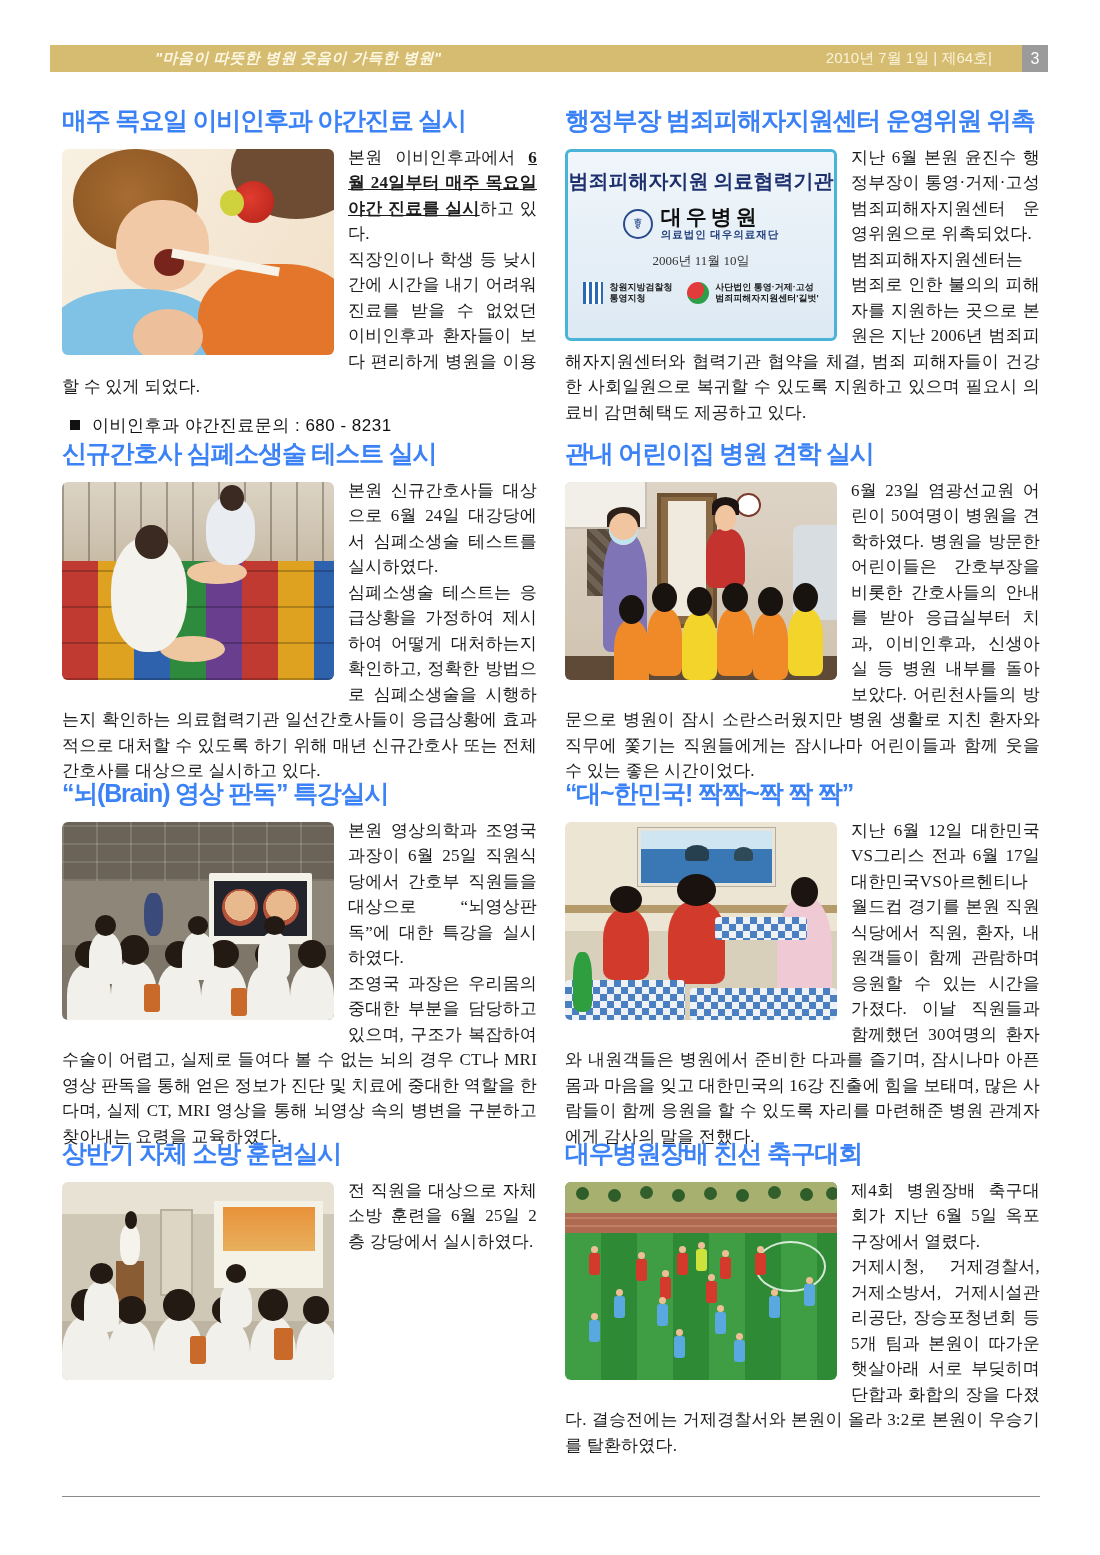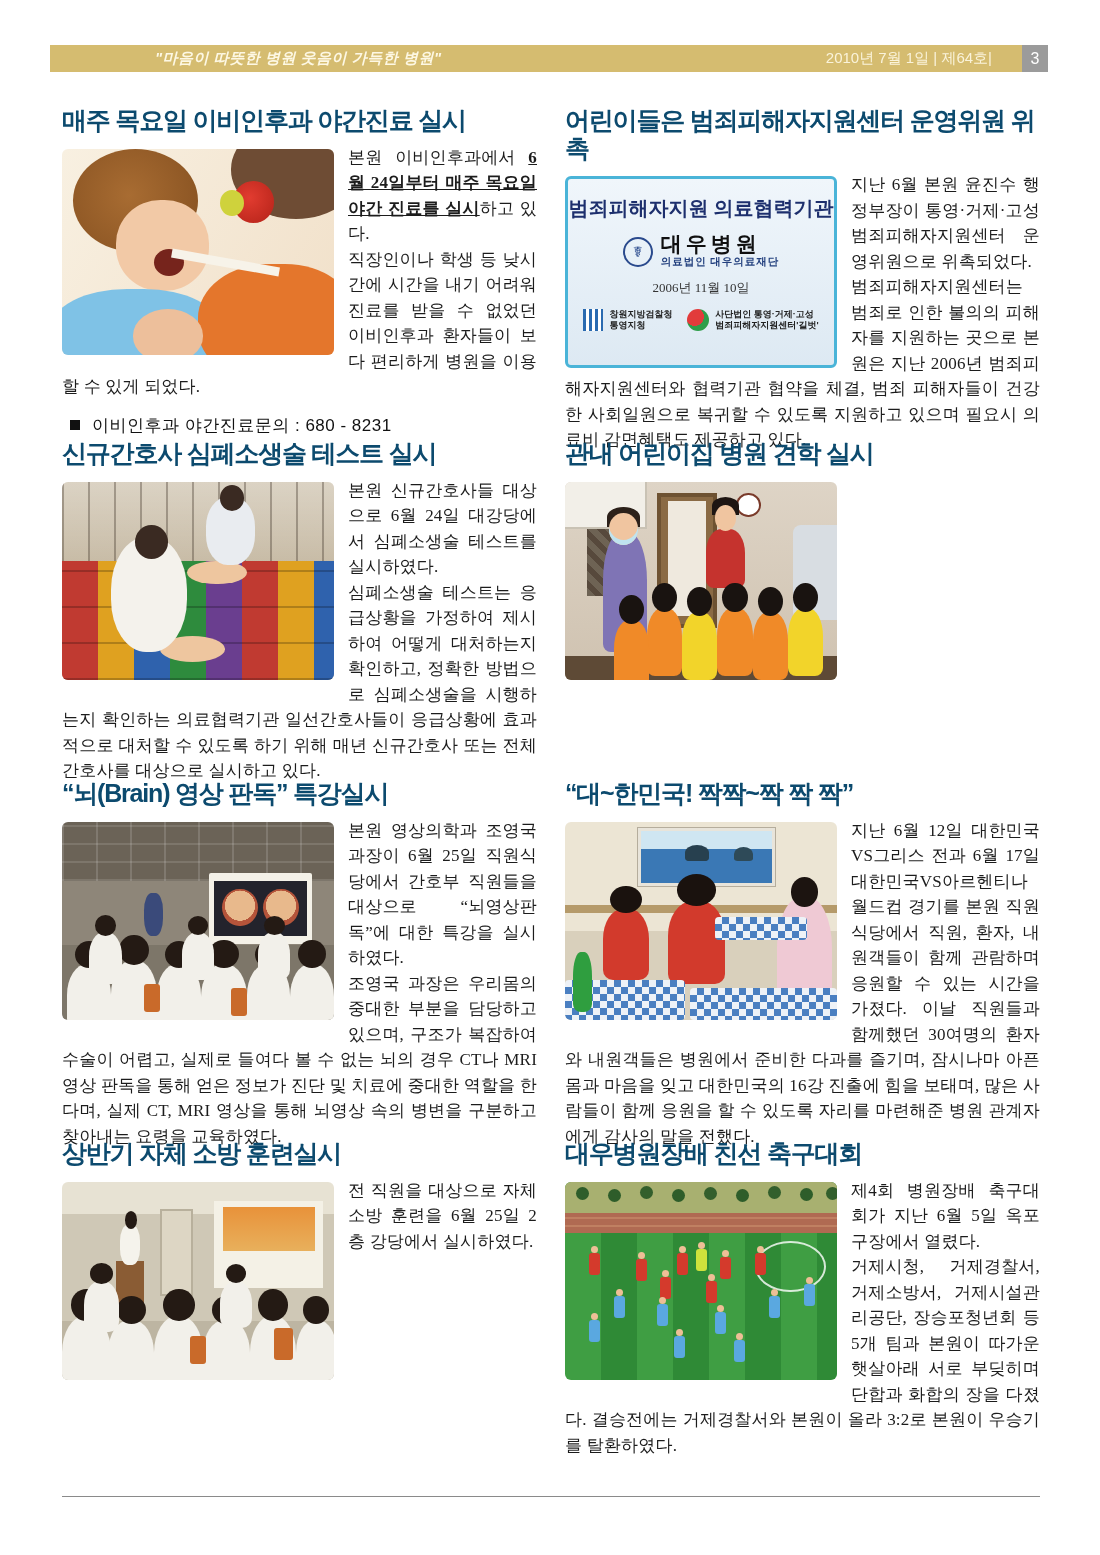--- a/index.html
+++ b/index.html
@@ -12,21 +12,21 @@
       font-family:"Liberation Sans",sans-serif;padding-left:105px;letter-spacing:.5px;}
   .issue{color:#faf3da;font-size:15px;font-family:"Liberation Sans",sans-serif;padding-right:30px;}
   .pagenum{position:absolute;left:1022px;top:45px;width:26px;height:27px;background:#9b9b9b;
       color:#fff;font-size:16px;font-family:"Liberation Sans",sans-serif;
       display:flex;align-items:center;justify-content:center;}
   
   .content{position:absolute;left:62px;top:95px;width:978px;
       display:grid;grid-template-columns:475px 475px;column-gap:28px;
       grid-template-rows:333px 340px 360px auto;}
   h2.atitle{margin:12px 0 10px 0;font-family:"Liberation Sans",sans-serif;
-      font-size:25px;font-weight:700;color:#0c4a6e;letter-spacing:-1.2px;line-height:1.1;}
+      font-size:25px;font-weight:700;color:#3b82f6;letter-spacing:-1.2px;line-height:1.1;}
   .body{margin:0;font-size:17px;color:#1c1c1c;line-height:1.5;text-align:justify;
       word-break:break-all;letter-spacing:.2px;}
   .bu{font-weight:bold;text-decoration:underline;}
   .bullets{clear:both;padding-top:14px;font-family:"Liberation Sans",sans-serif;font-size:17px;color:#111;}
   .bullet-row{display:flex;align-items:center;margin-bottom:6px;letter-spacing:.5px;}
   .sq{display:inline-block;width:10px;height:10px;background:#111;margin:0 12px 0 8px;flex:0 0 auto;}
   .end-rule{grid-column:1 / span 2;border-top:1px solid #8a8a8a;margin-top:38px;height:0;}
   
   .ph{position:relative;float:left;width:272px;height:198px;margin:4px 14px 6px 0;
       border-radius:6px;overflow:hidden;}
@@ -181,21 +181,21 @@
       <p class="body">직장인이나 학생 등 낮시간에 시간을 내기 어려워 진료를 받을 수 없었던 이비인후과 환자들이 보다 편리하게 병원을 이용할 수 있게 되었다.</p>
       <div class="bullets">
         <div class="bullet-row">
           <span class="sq"></span>
           <span>이비인후과 야간진료문의 : 680 - 8231</span>
         </div>
       </div>
     </section>
 
     <section class="article">
-      <h2 class="atitle">어린이들은 범죄피해자지원센터 운영위원 위촉</h2>
+      <h2 class="atitle">행정부장 범죄피해자지원센터 운영위원 위촉</h2>
       <div class="ph ph2">
         <span class="pq-title">범죄피해자지원 의료협력기관</span>
         <div class="pq-hosp">
           <span class="pq-logo">☤</span>
           <span style="position:static">
             <span class="pq-name" style="position:static;display:block">대우병원</span>
             <span class="pq-sub" style="position:static;display:block">의료법인 대우의료재단</span>
           </span>
         </div>
         <span class="pq-date">2006년 11월 10일</span>
@@ -264,20 +264,21 @@
         <span class="kid" style="left:69%;bottom:0;background:#f08a28">
             <i></i>
           </span>
         <span class="kid" style="left:82%;background:#f2d42a">
             <i></i>
           </span>
         <span class="kid" style="left:18%;bottom:-4%;background:#f08a28">
             <i></i>
           </span>
       </div>
+      <p class="body">6월 23일 염광선교원 어린이 50여명이 병원을 견학하였다. 병원을 방문한 어린이들은 간호부장을 비롯한 간호사들의 안내를 받아 응급실부터 치과, 이비인후과, 신생아실 등 병원 내부를 돌아보았다. 어린천사들의 방문으로 병원이 잠시 소란스러웠지만 병원 생활로 지친 환자와 직무에 쫓기는 직원들에게는 잠시나마 어린이들과 함께 웃을 수 있는 좋은 시간이었다.</p>
     </section>
 
     <section class="article">
       <h2 class="atitle">“뇌(Brain) 영상 판독” 특강실시</h2>
       <div class="ph ph5">
         <span class="ceil"></span>
         <span class="screen"></span>
         <span class="slide"></span>
         <span class="brainA"></span>
         <span class="brainB"></span>

